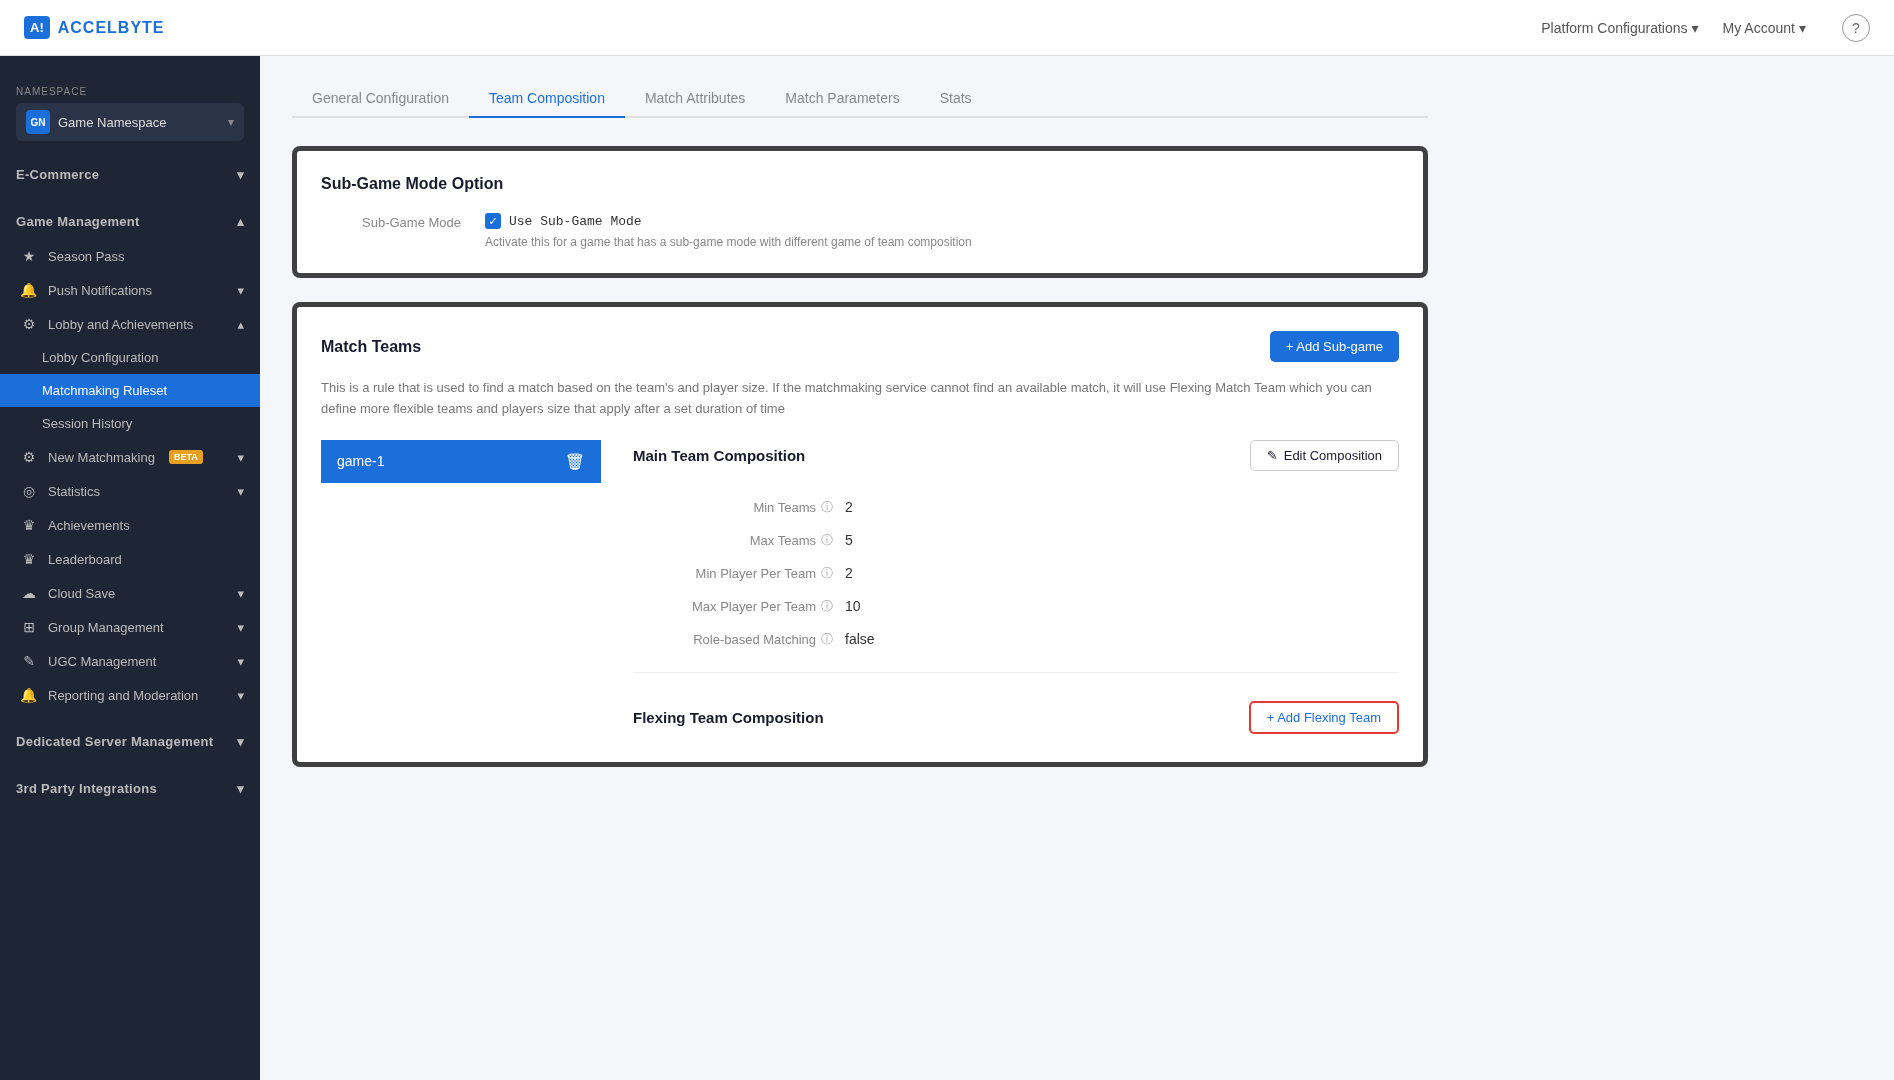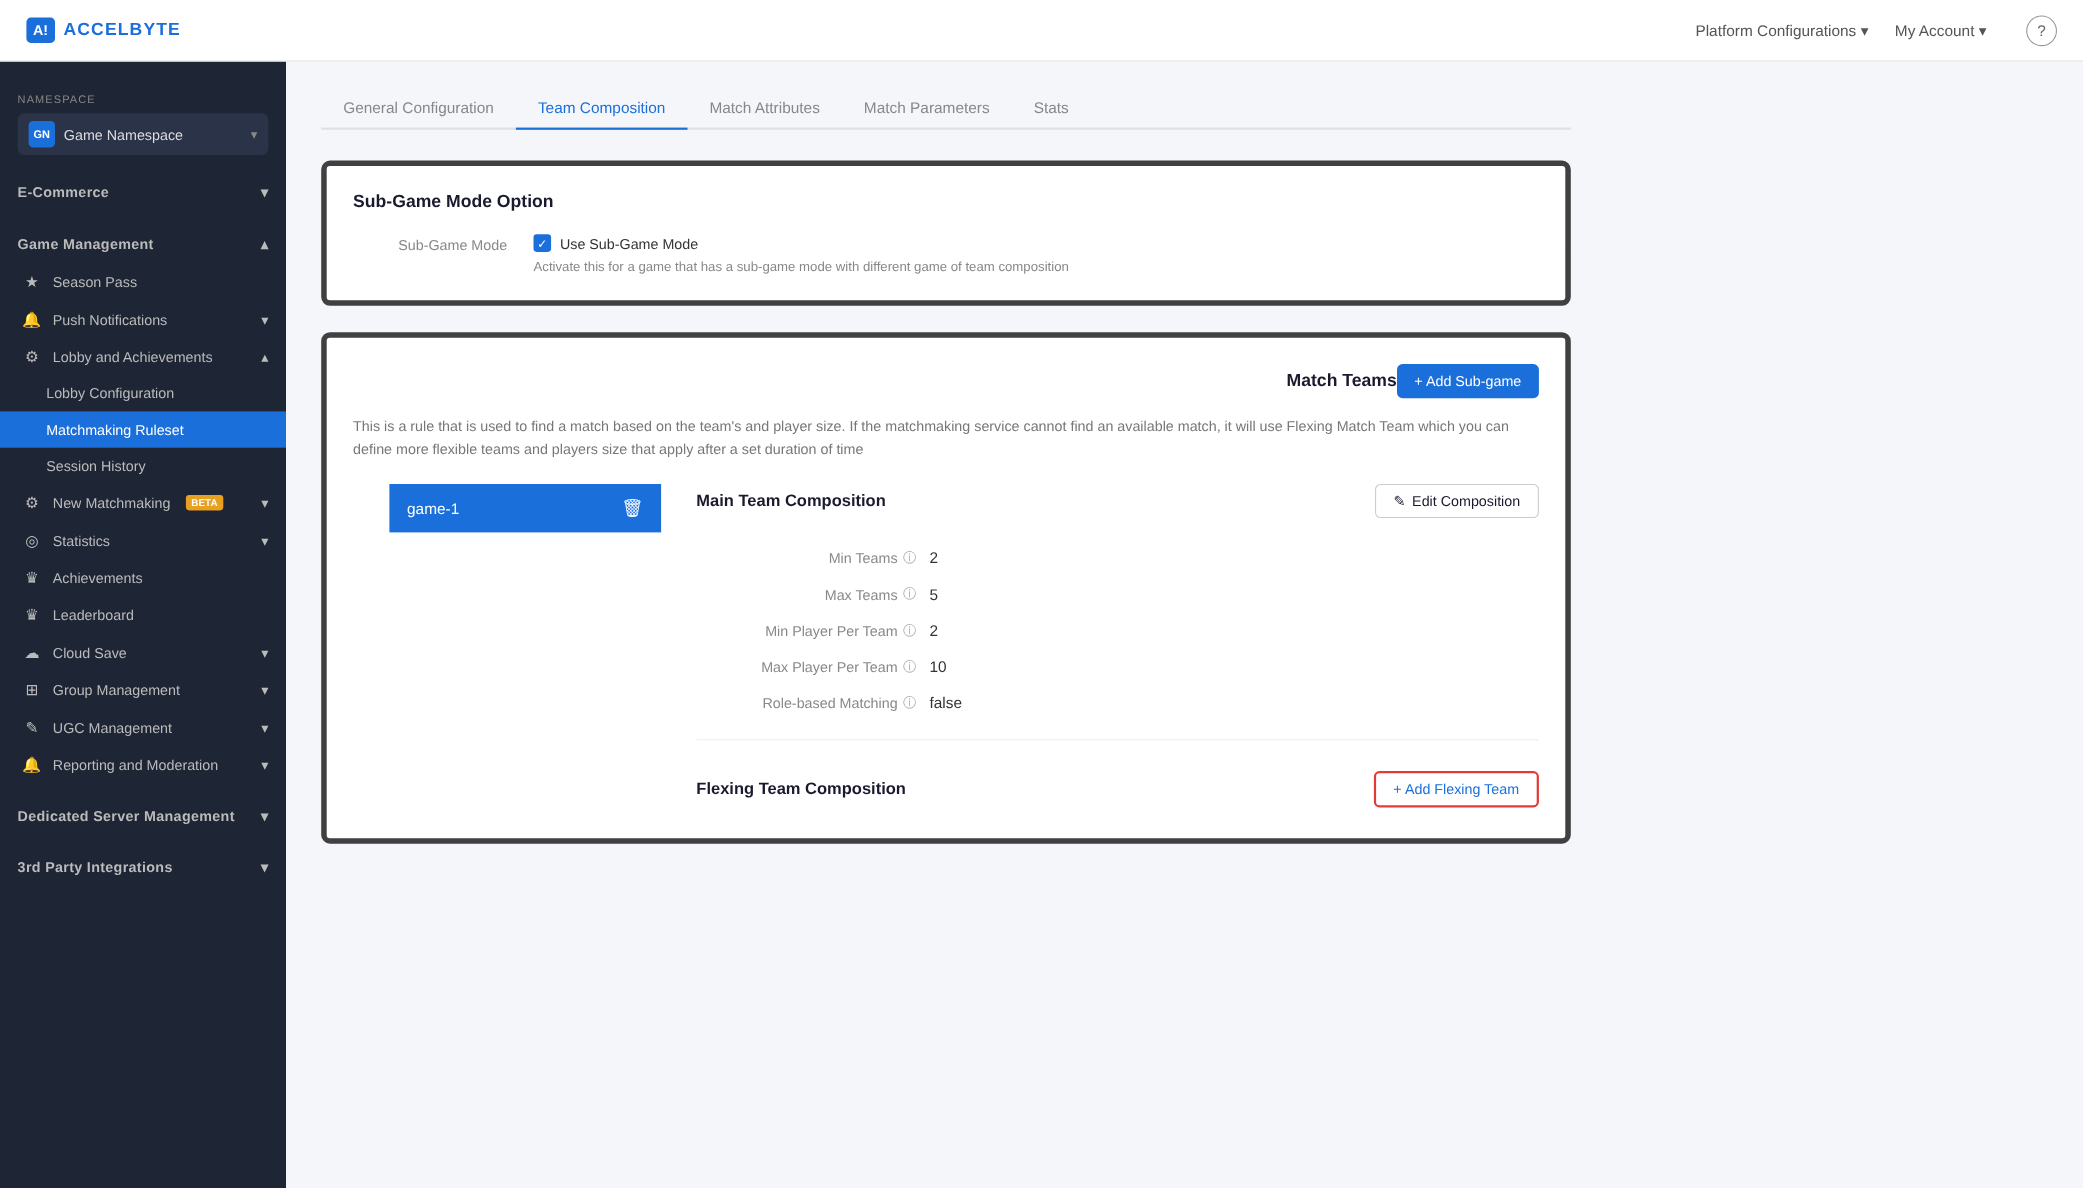--- a/index.html
+++ b/index.html
@@ -87,39 +87,39 @@
     
     .sub-game-mode-row { display: flex; align-items: flex-start; gap: 24px; }
     .sub-game-mode-label { min-width: 140px; text-align: right; font-size: 13px; color: #888; padding-top: 2px; }
     .sub-game-mode-content { display: flex; flex-direction: column; gap: 4px; }
     .checkbox-row { display: flex; align-items: center; gap: 8px; }
     .checkbox-custom {
       width: 16px; height: 16px; border-radius: 3px;
       background: #1a6fdb; display: flex; align-items: center; justify-content: center;
       color: #fff; font-size: 11px; cursor: pointer; flex-shrink: 0;
     }
-    .checkbox-label { font-size: 13px; color: #333; }
+    .checkbox-label { font-size: 13px; color: #333; font-family: Liberation Mono, monospace; }
     .hint-text { font-size: 12px; color: #888; margin-top: 2px; }
 
     
-    .match-teams-header { display: flex; align-items: center; justify-content: flex-end; margin-bottom: 16px; }
+    .match-teams-header { display: flex; align-items: center; justify-content: space-between; margin-bottom: 16px; }
     .match-teams-title { font-size: 16px; font-weight: 600; color: #1a1a2e; }
     .btn-add-subgame {
       background: #1a6fdb; color: #fff; border: none; border-radius: 5px;
       padding: 8px 16px; font-size: 13px; cursor: pointer; display: flex; align-items: center; gap: 6px;
     }
 
     .info-text { font-size: 13px; color: #777; margin-bottom: 20px; line-height: 1.6; }
 
     .teams-layout { display: flex; gap: 0; }
     .sub-game-list { width: 280px; flex-shrink: 0; }
     .sub-game-item {
       display: flex; align-items: center; justify-content: space-between;
       padding: 12px 16px; background: #1a6fdb; color: #fff;
-      font-size: 14px; cursor: pointer; border-radius: 0; margin-left: 33px;
+      font-size: 14px; cursor: pointer; border-radius: 0;
     }
     .sub-game-item .delete-icon { font-size: 16px; cursor: pointer; }
 
     .composition-panel { flex: 1; padding-left: 32px; }
     .composition-header { display: flex; align-items: center; justify-content: space-between; margin-bottom: 20px; }
     .composition-title { font-size: 15px; font-weight: 600; color: #1a1a2e; }
     .btn-edit-composition {
       background: #fff; color: #1a1a2e; border: 1.5px solid #ccc;
       border-radius: 5px; padding: 7px 16px; font-size: 13px;
       cursor: pointer; display: flex; align-items: center; gap: 6px;

